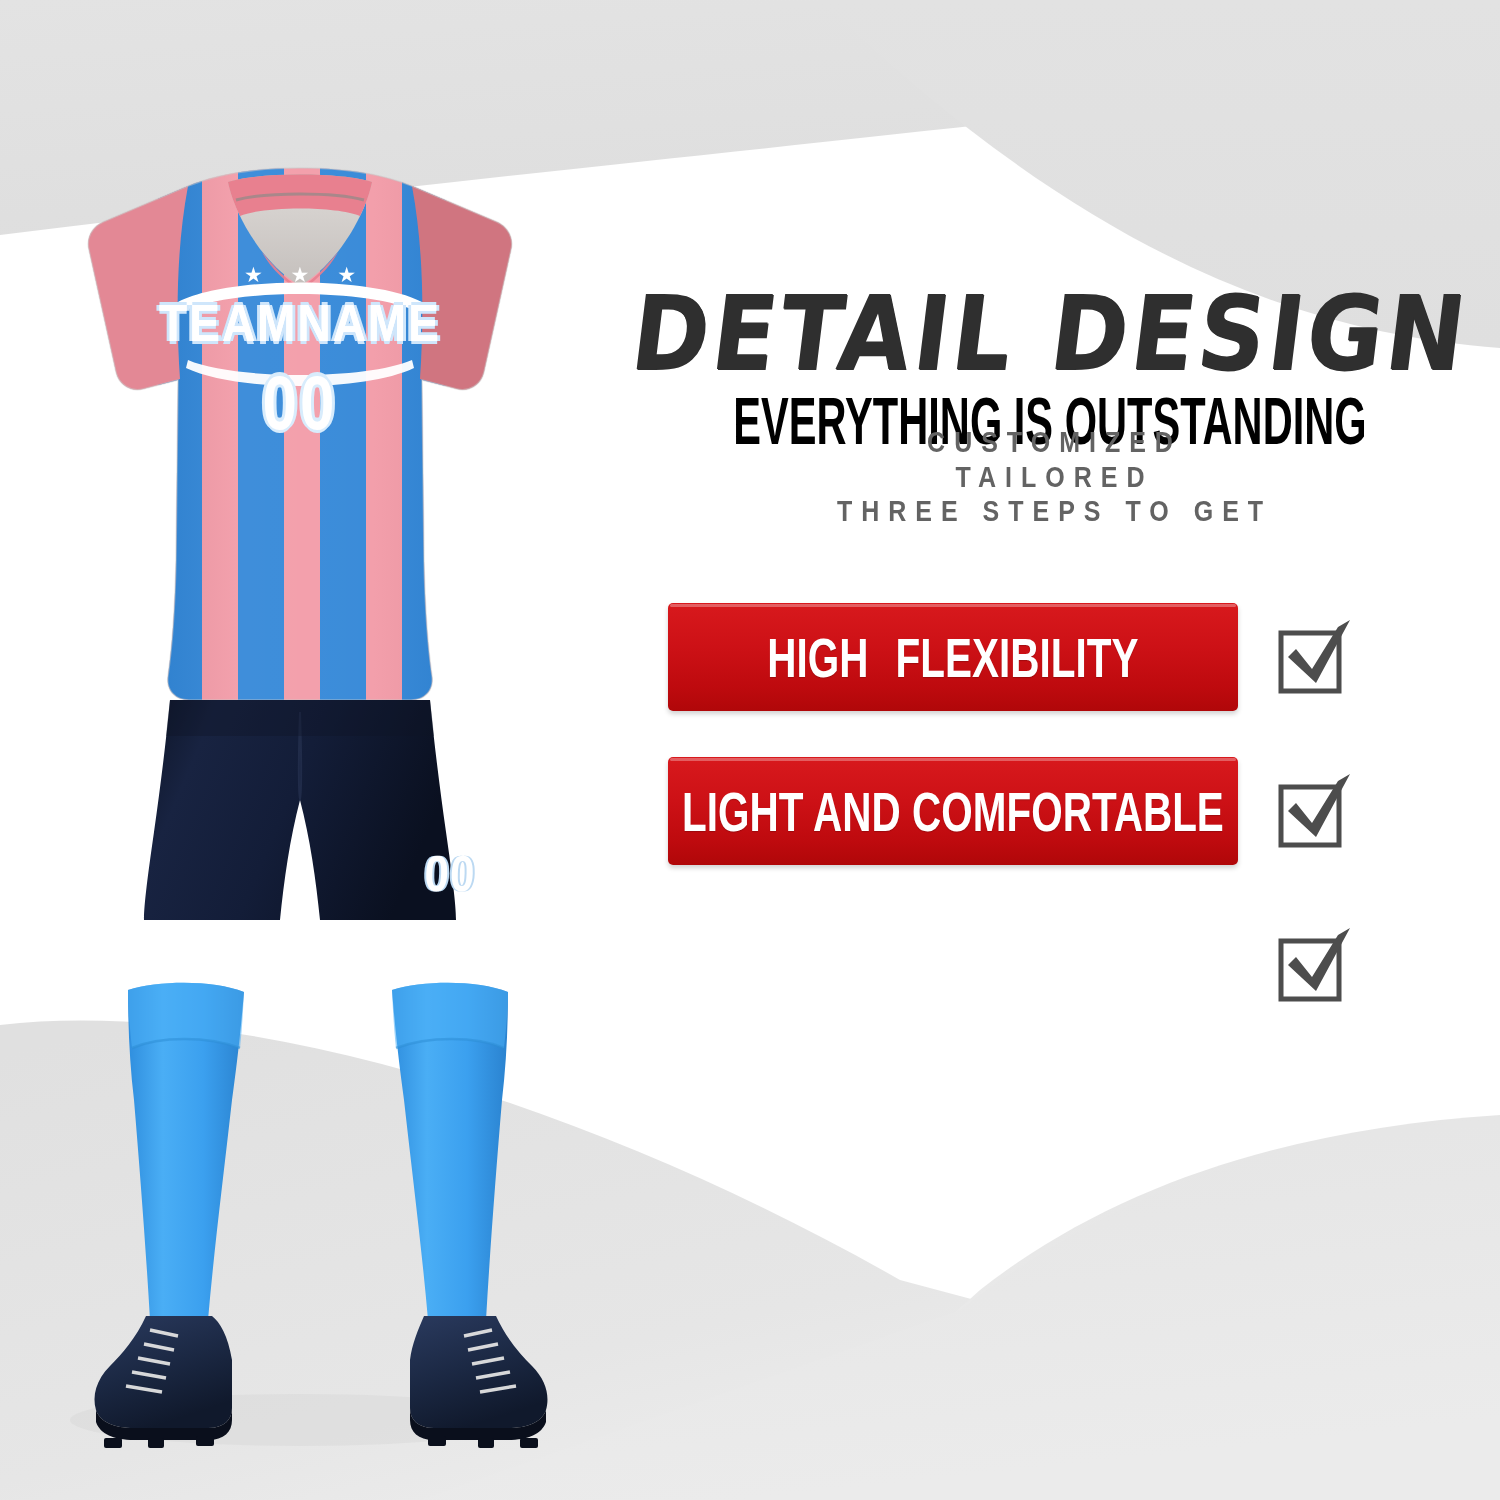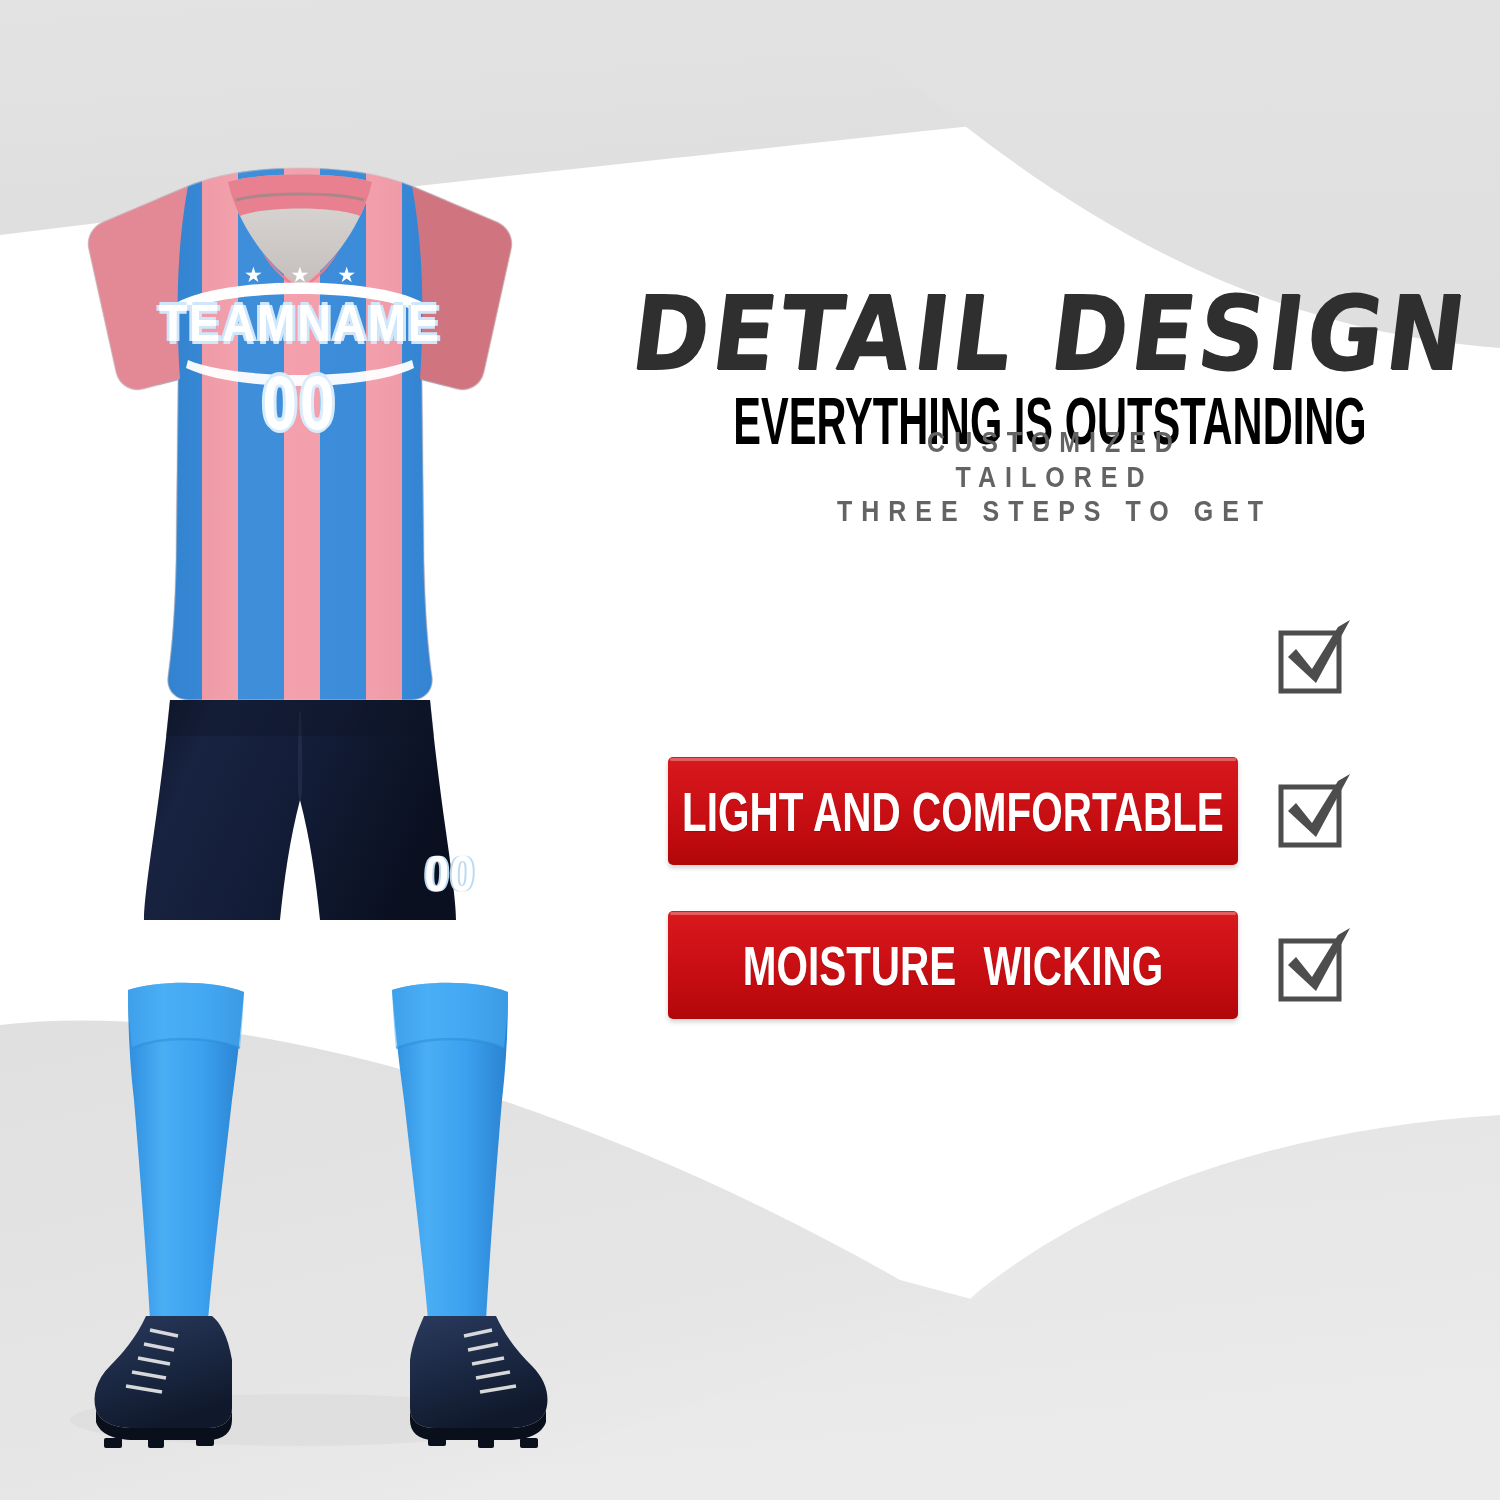--- a/index.html
+++ b/index.html
@@ -307,20 +307,23 @@
 
     <div class="tagline-block">
       <div class="tagline">CUSTOMIZED</div>
       <div class="tagline">TAILORED</div>
       <div class="tagline">THREE STEPS TO GET</div>
     </div>
 
     <div class="features">
 
       <div class="feature-row">
+        <div class="feature-bar">
+          <span class="feature-label wide-words">HIGH  FLEXIBILITY</span>
+        </div>
         <div class="check-box">
           <svg viewBox="0 0 82 82">
             <rect x="9" y="16" width="58" height="58" fill="#ffffff" stroke="#4d4d4d" stroke-width="5"></rect>
             <path d="M16,40 L24,32 L40,52 L66,10 L78,3 L44,66 Z" fill="#4d4d4d"></path>
           </svg>
         </div>
       </div>
 
       <div class="feature-row">
         <div class="feature-bar">
@@ -328,23 +331,20 @@
         </div>
         <div class="check-box">
           <svg viewBox="0 0 82 82">
             <rect x="9" y="16" width="58" height="58" fill="#ffffff" stroke="#4d4d4d" stroke-width="5"></rect>
             <path d="M16,40 L24,32 L40,52 L66,10 L78,3 L44,66 Z" fill="#4d4d4d"></path>
           </svg>
         </div>
       </div>
 
       <div class="feature-row">
-        <div class="feature-bar">
-          <span class="feature-label wide-words">MOISTURE  WICKING</span>
-        </div>
         <div class="check-box">
           <svg viewBox="0 0 82 82">
             <rect x="9" y="16" width="58" height="58" fill="#ffffff" stroke="#4d4d4d" stroke-width="5"></rect>
             <path d="M16,40 L24,32 L40,52 L66,10 L78,3 L44,66 Z" fill="#4d4d4d"></path>
           </svg>
         </div>
       </div>
 
 
     </div>

